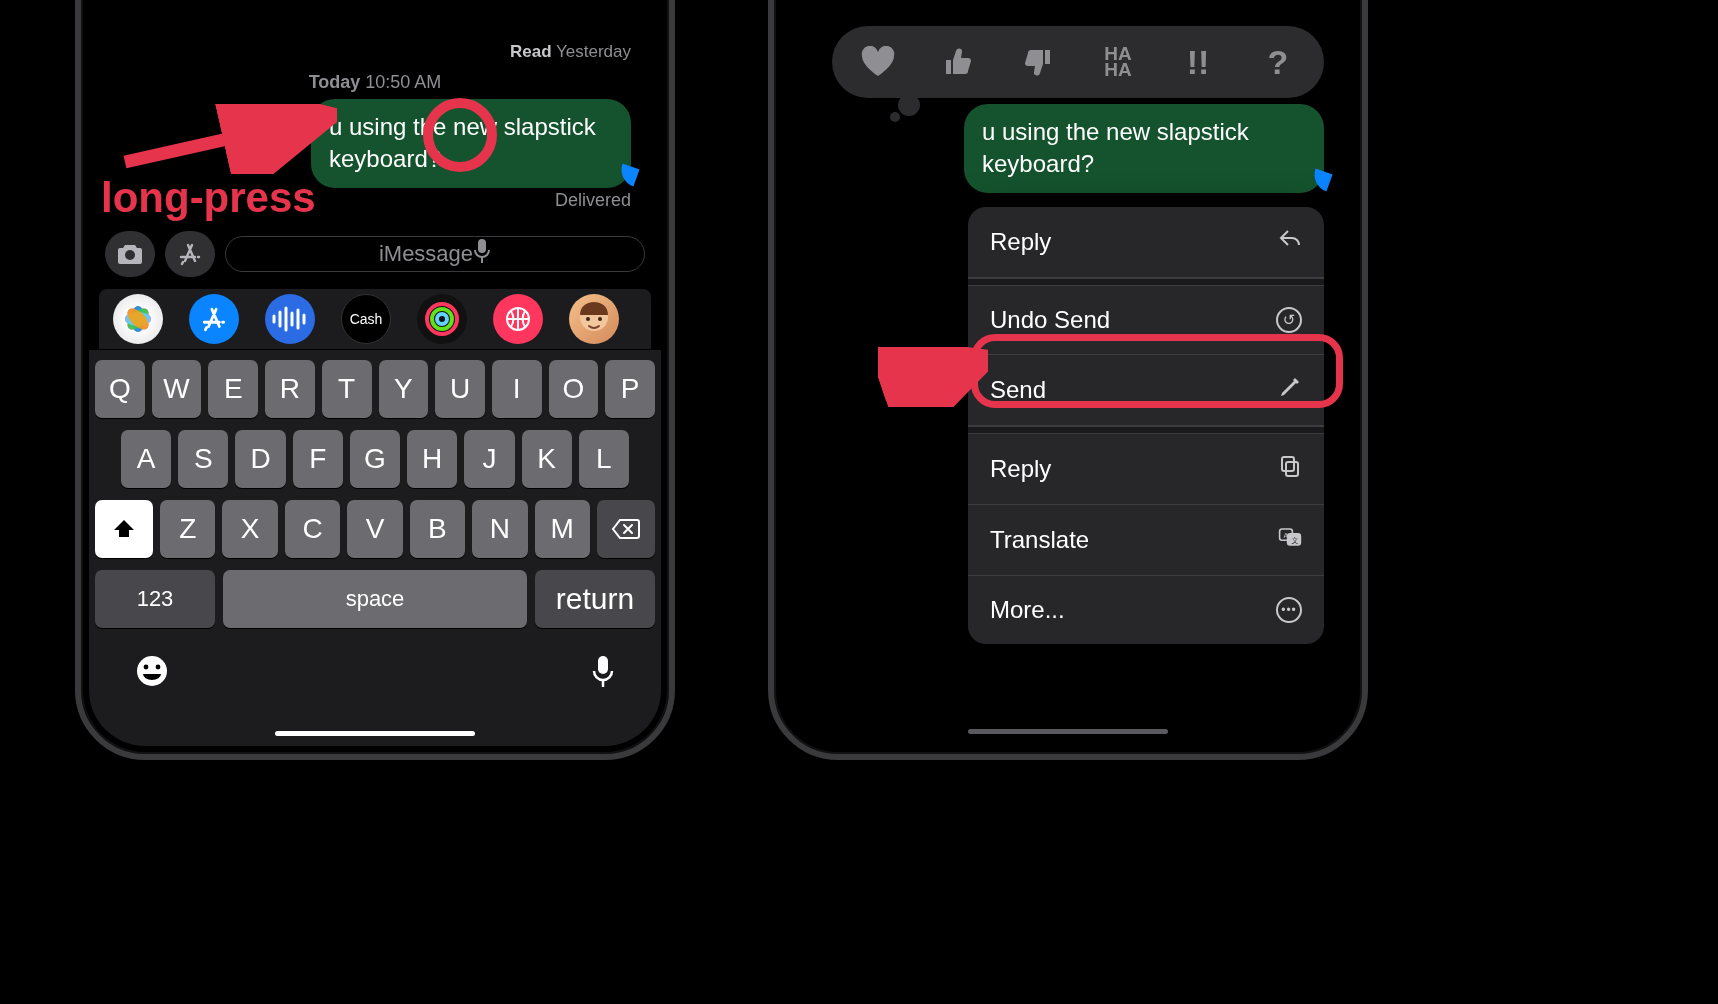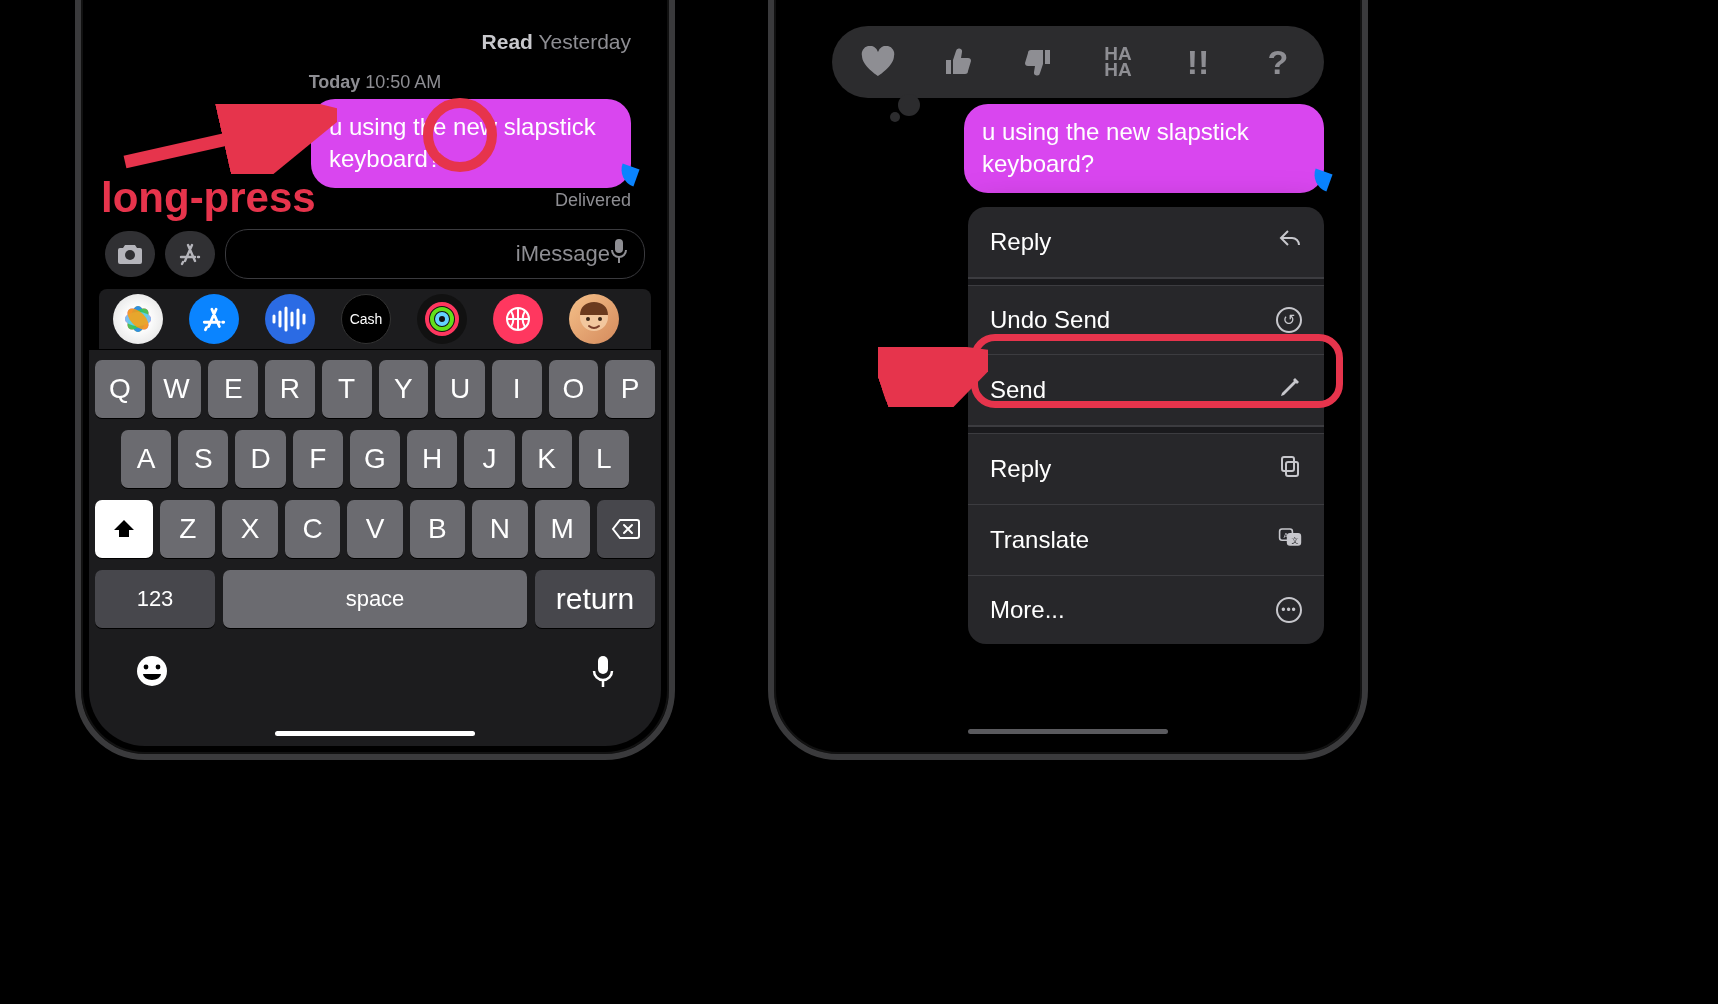--- a/index.html
+++ b/index.html
@@ -31,38 +31,38 @@
     inset:8px;
     border-radius:56px;
     background:#000;
     overflow:hidden;
   }
 
   
 
   .read-status {
     position:absolute;
-    top:276px; right:30px;
-    font-size:21px;
+    top:288px; right:30px;
+    font-size:17px;
     color:#8e8e93;
   }
   .read-status .bold { font-weight:600; color:#c8c8cc; }
 
   .timestamp {
     position:absolute;
     top:318px; left:0; right:0;
     text-align:center;
     font-size:18px;
     color:#8e8e93;
   }
   .timestamp .bold { font-weight:600; }
 
   .bubble {
     position:absolute;
-    background:#d946ef;
+    background:#14532d;
     color:#fff;
     font-size:24px;
     line-height:1.35;
     padding:12px 18px;
     border-radius:24px;
     max-width:320px;
   }
   .bubble.left-bubble  { top:345px; right:30px; }
   .bubble.right-bubble { top:350px; right:30px; max-width:360px; }
   .bubble::after{
@@ -83,22 +83,22 @@
   }
 
   
   .input-row { position:absolute; top:475px; left:16px; right:16px; height:50px; display:flex; align-items:center; gap:10px;}
   .round-btn{
     width:50px;height:46px;border-radius:24px;
     background:#303033;display:flex;align-items:center;justify-content:center;
     color:#b5b5bb;font-size:24px;
   }
   .msg-field{
-    flex:1;height:50px;border-radius:23px;border:1.5px solid #3a3a3e;
-    background:transparent;display:flex;align-items:center;justify-content:flex-end;
+    flex:1;height:36px;border-radius:23px;border:1.5px solid #3a3a3e;
+    background:transparent;display:flex;align-items:center;justify-content:center;
     padding:0 16px;color:#8e8e93;font-size:22px;
   }
   .msg-field .mic{color:#8e8e93;font-size:22px;}
 
   
   .app-strip{position:absolute;top:535px;left:10px;right:10px;height:60px;
     background:#1c1c1e;border-radius:8px 8px 0 0;display:flex;align-items:center;gap:26px;
     padding:0 14px;}
   .app-icon{width:50px;height:50px;border-radius:25px;display:flex;align-items:center;justify-content:center;font-size:22px;color:#fff;}
   .app-photos{background:radial-gradient(circle,#fff 30%, #ddd 100%);}

